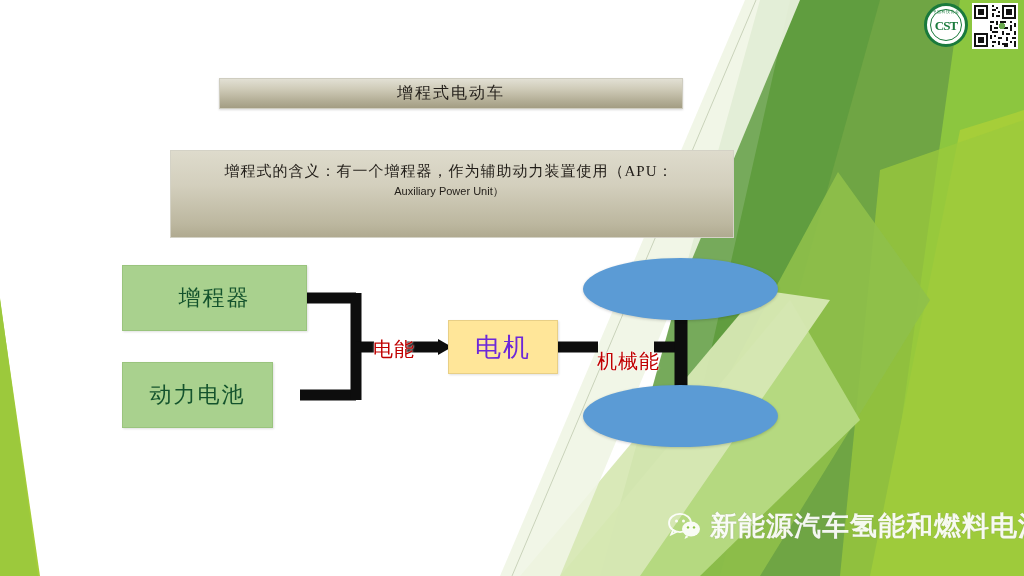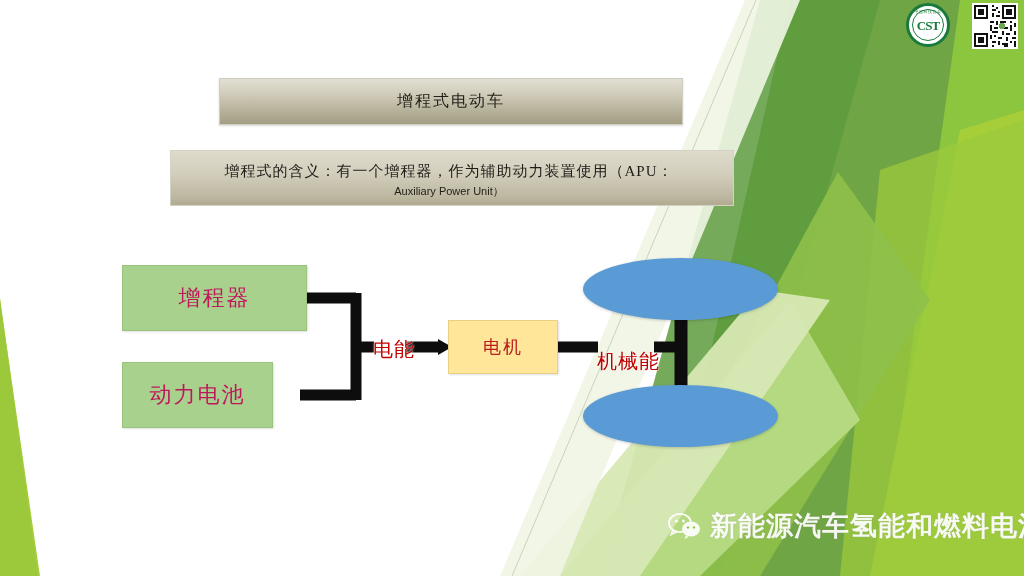--- a/index.html
+++ b/index.html
@@ -24,21 +24,21 @@
     pointer-events: none;
   }
   .bg-svg { position: absolute; top: 0; left: 0; }
 
   
   .badges {
     position: absolute;
     top: 3px;
     right: 6px;
     display: flex;
-    gap: 22px;
+    gap: 4px;
     align-items: flex-start;
   }
   .logo-badge {
     width: 44px;
     height: 44px;
     border-radius: 50%;
     background: #ffffff;
     border: 3px solid #1a7a3c;
     box-sizing: border-box;
     position: relative;
@@ -88,21 +88,21 @@
     padding: 2px;
     box-sizing: border-box;
   }
 
   
   .title-bar {
     position: absolute;
     left: 219px;
     top: 78px;
     width: 464px;
-    height: 47px;
+    height: 31px;
     background: linear-gradient(to bottom, #e2e0d4 0%, #cfcbb8 35%, #b3ae96 75%, #a39d83 100%);
     border: 1px solid #cfcdc0;
     box-sizing: border-box;
     display: flex;
     align-items: center;
     justify-content: center;
     box-shadow: 0 1px 2px rgba(0,0,0,0.15);
   }
   .title-text {
     font-family: "Liberation Serif", "DejaVu Serif", serif;
@@ -111,21 +111,21 @@
     letter-spacing: 2px;
     font-weight: normal;
   }
 
   
   .desc-box {
     position: absolute;
     left: 170px;
     top: 150px;
     width: 564px;
-    height: 56px;
+    height: 88px;
     background: linear-gradient(to bottom, #dedbcc 0%, #d3cfbd 40%, #bcb79f 85%, #b0aa90 100%);
     border: 1px solid #d4d2c6;
     box-sizing: border-box;
     padding: 10px 24px 8px 18px;
     text-align: center;
   }
   .desc-line1 {
     font-family: "Liberation Serif", "DejaVu Serif", serif;
     font-size: 15px;
     color: #211d18;
@@ -159,32 +159,32 @@
     pointer-events: auto;
   }
   .node-green {
     background: #a9d18e;
     border: 1px solid #9ac47e;
     box-shadow: 1px 1px 2px rgba(0,0,0,0.12);
   }
   .node-green .node-label {
     font-family: Liberation Sans, sans-serif;
     font-size: 22px;
-    color: #be185d;
+    color: #14532d;
     letter-spacing: 2px;
   }
   .node-yellow {
     background: #ffe699;
     border: 1px solid #e8cf86;
     box-shadow: 1px 1px 2px rgba(0,0,0,0.12);
   }
   .node-yellow .node-label {
     font-family: "Liberation Serif", "DejaVu Serif", serif;
-    font-size: 18px;
-    color: #b91c1c;
+    font-size: 26px;
+    color: #6d28d9;
     letter-spacing: 2px;
   }
 
   #box-range-extender { left: 122px; top: 265px; width: 185px; height: 66px; }
   #box-battery        { left: 122px; top: 362px; width: 151px; height: 66px; }
   #box-motor          { left: 448px; top: 320px; width: 110px; height: 54px; }
 
   
   .energy-label {
     position: absolute;

